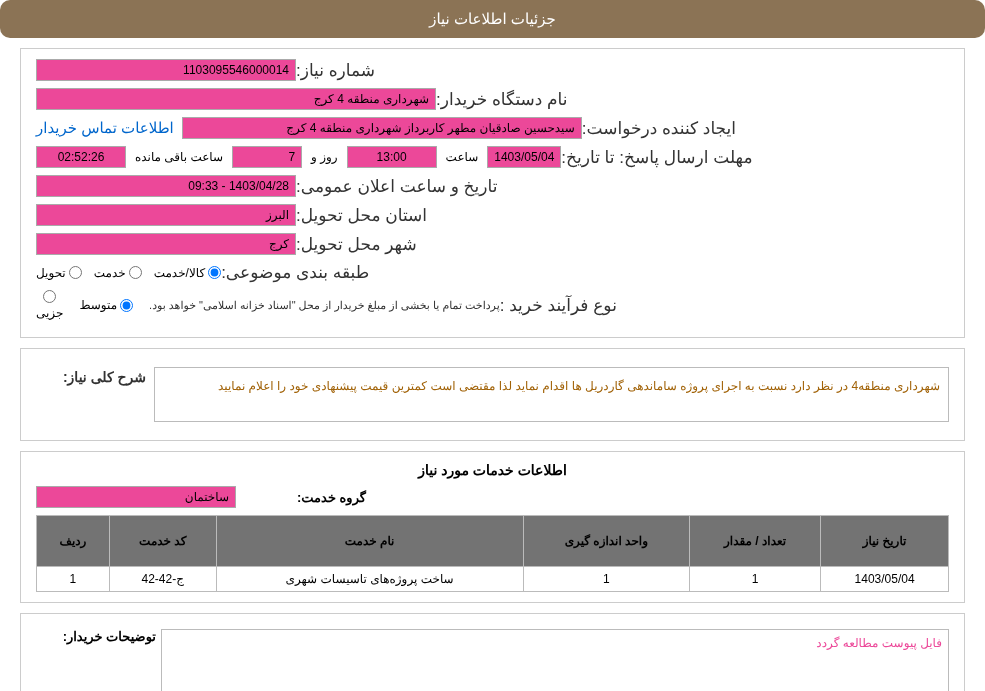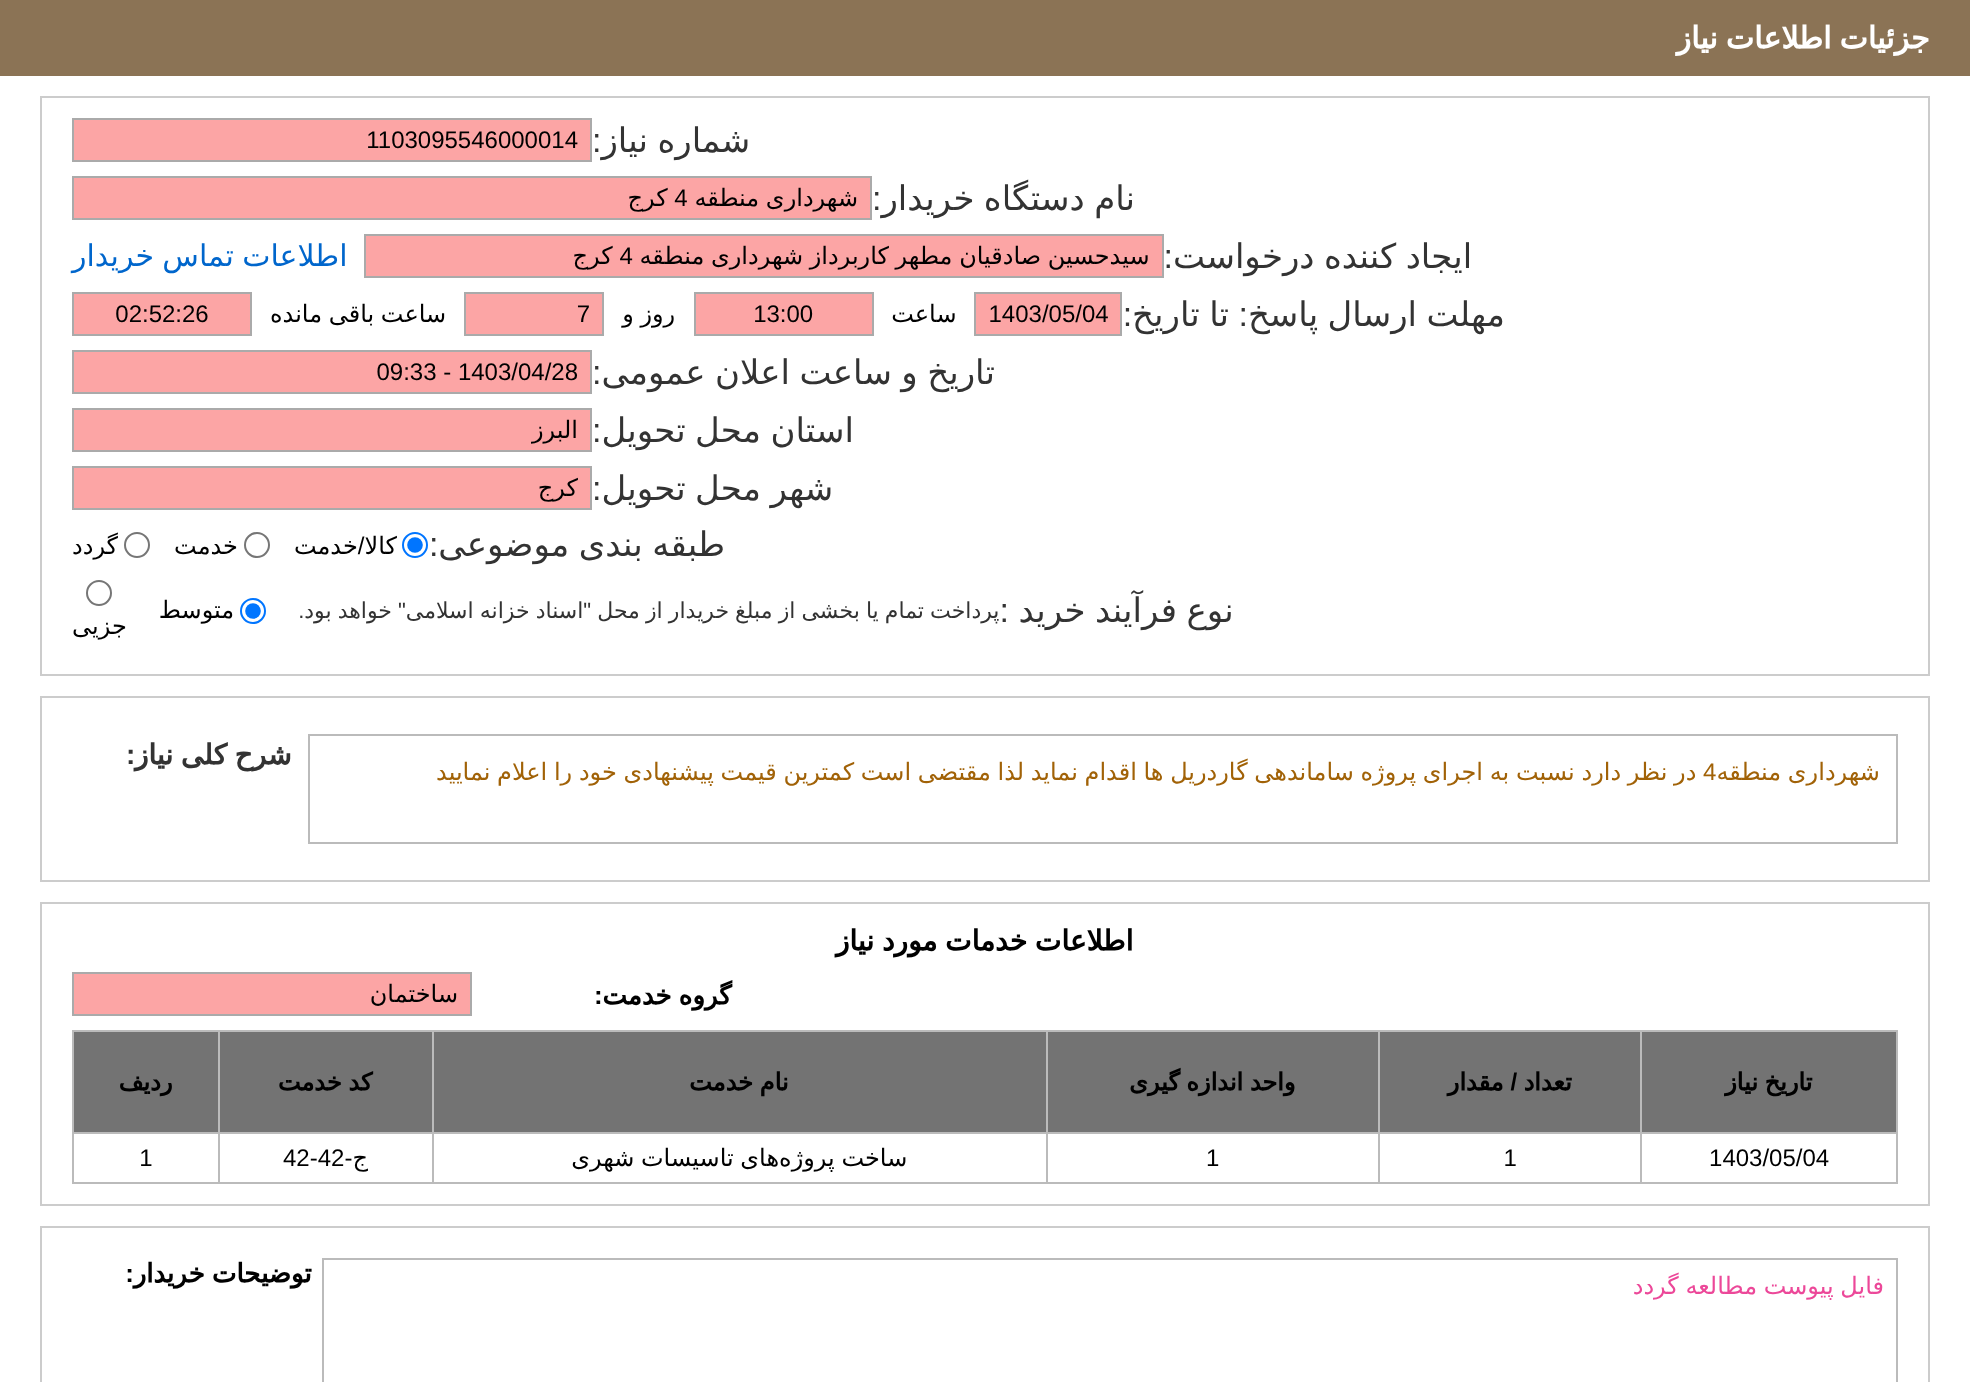--- a/index.html
+++ b/index.html
@@ -10,25 +10,26 @@
       direction: rtl;
     }
     .page-wrapper {
       max-width: 985px;
       margin: 0 auto;
       background: #fff;
     }
     .header-bar {
       background: #8B7355;
       color: #fff;
-      text-align: right;
+      text-align: center;
       padding: 10px 20px;
       font-size: 15px;
-      font-weight: bold;
+      font-weight: normal;
       letter-spacing: 1px;
+      border-radius: 10px;
     }
     .content {
       padding: 10px 20px 20px 20px;
       background: #fff;
     }
     .form-section {
       border: 1px solid #ccc;
       padding: 10px 15px;
       margin-bottom: 10px;
       background: #fff;
@@ -43,21 +44,21 @@
       color: #333;
       font-size: 17px;
       white-space: nowrap;
       margin-right: 5px;
       text-align: left;
       min-width: 130px;
     }
     .field-box {
       border: 1px solid #aaa;
       padding: 3px 6px;
-      background: #fca5a5;
+      background: #ec4899;
       min-width: 180px;
       text-align: right;
       font-size: 12px;
       height: 22px;
     }
     .field-box-wide {
       min-width: 400px;
     }
     .field-box-medium {
       min-width: 260px;
@@ -254,21 +255,21 @@
           <div class="radio-item">
             <input type="radio" name="category" checked="" style="">
             <span>کالا/خدمت</span>
           </div>
           <div class="radio-item">
             <input type="radio" name="category" style="">
             <span>خدمت</span>
           </div>
           <div class="radio-item">
             <input type="radio" name="category" style="">
-            <span>گردد</span>
+            <span>تحویل</span>
           </div>
         </div>
       </div>
 
       <div class="form-row">
         <span class="label">نوع فرآیند خرید :</span>
         <div class="purchase-type-row">
           <span class="purchase-desc">پرداخت تمام یا بخشی از مبلغ خریدار از محل "اسناد خزانه اسلامی" خواهد بود.</span>
           <div class="radio-item" style="margin-right:8px;">
             <input type="radio" name="purchase_type" checked="" style="">

